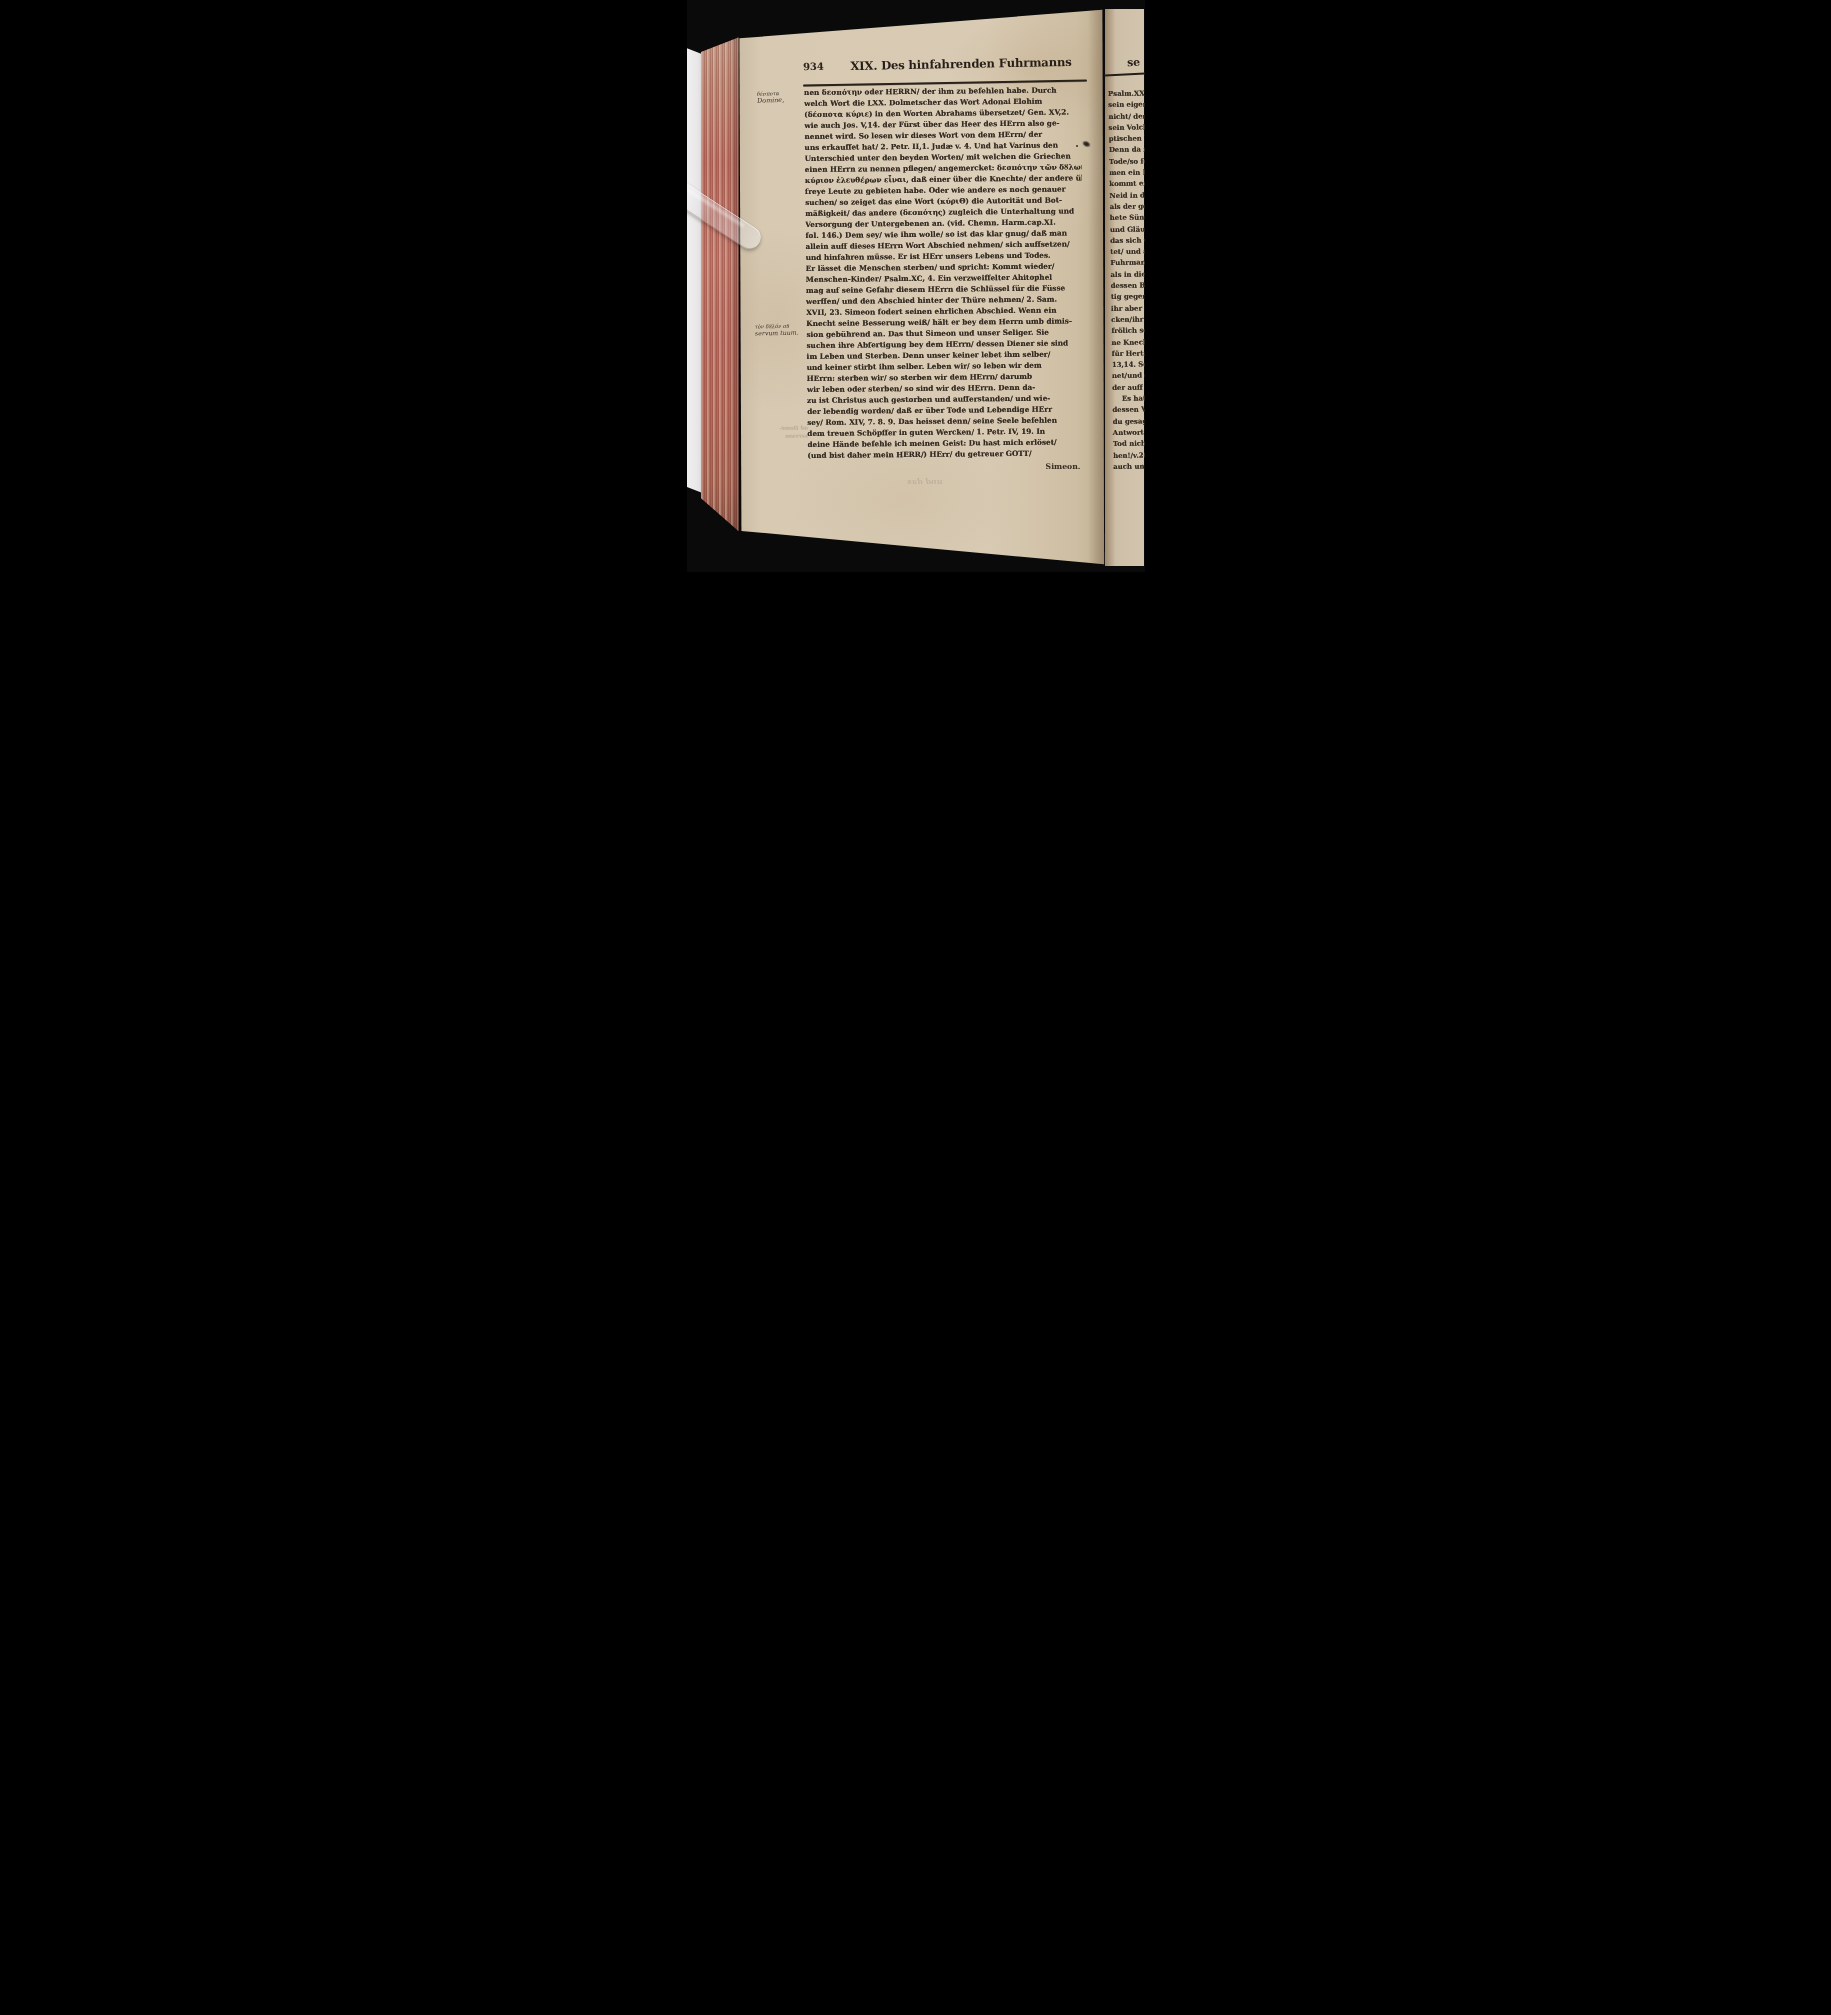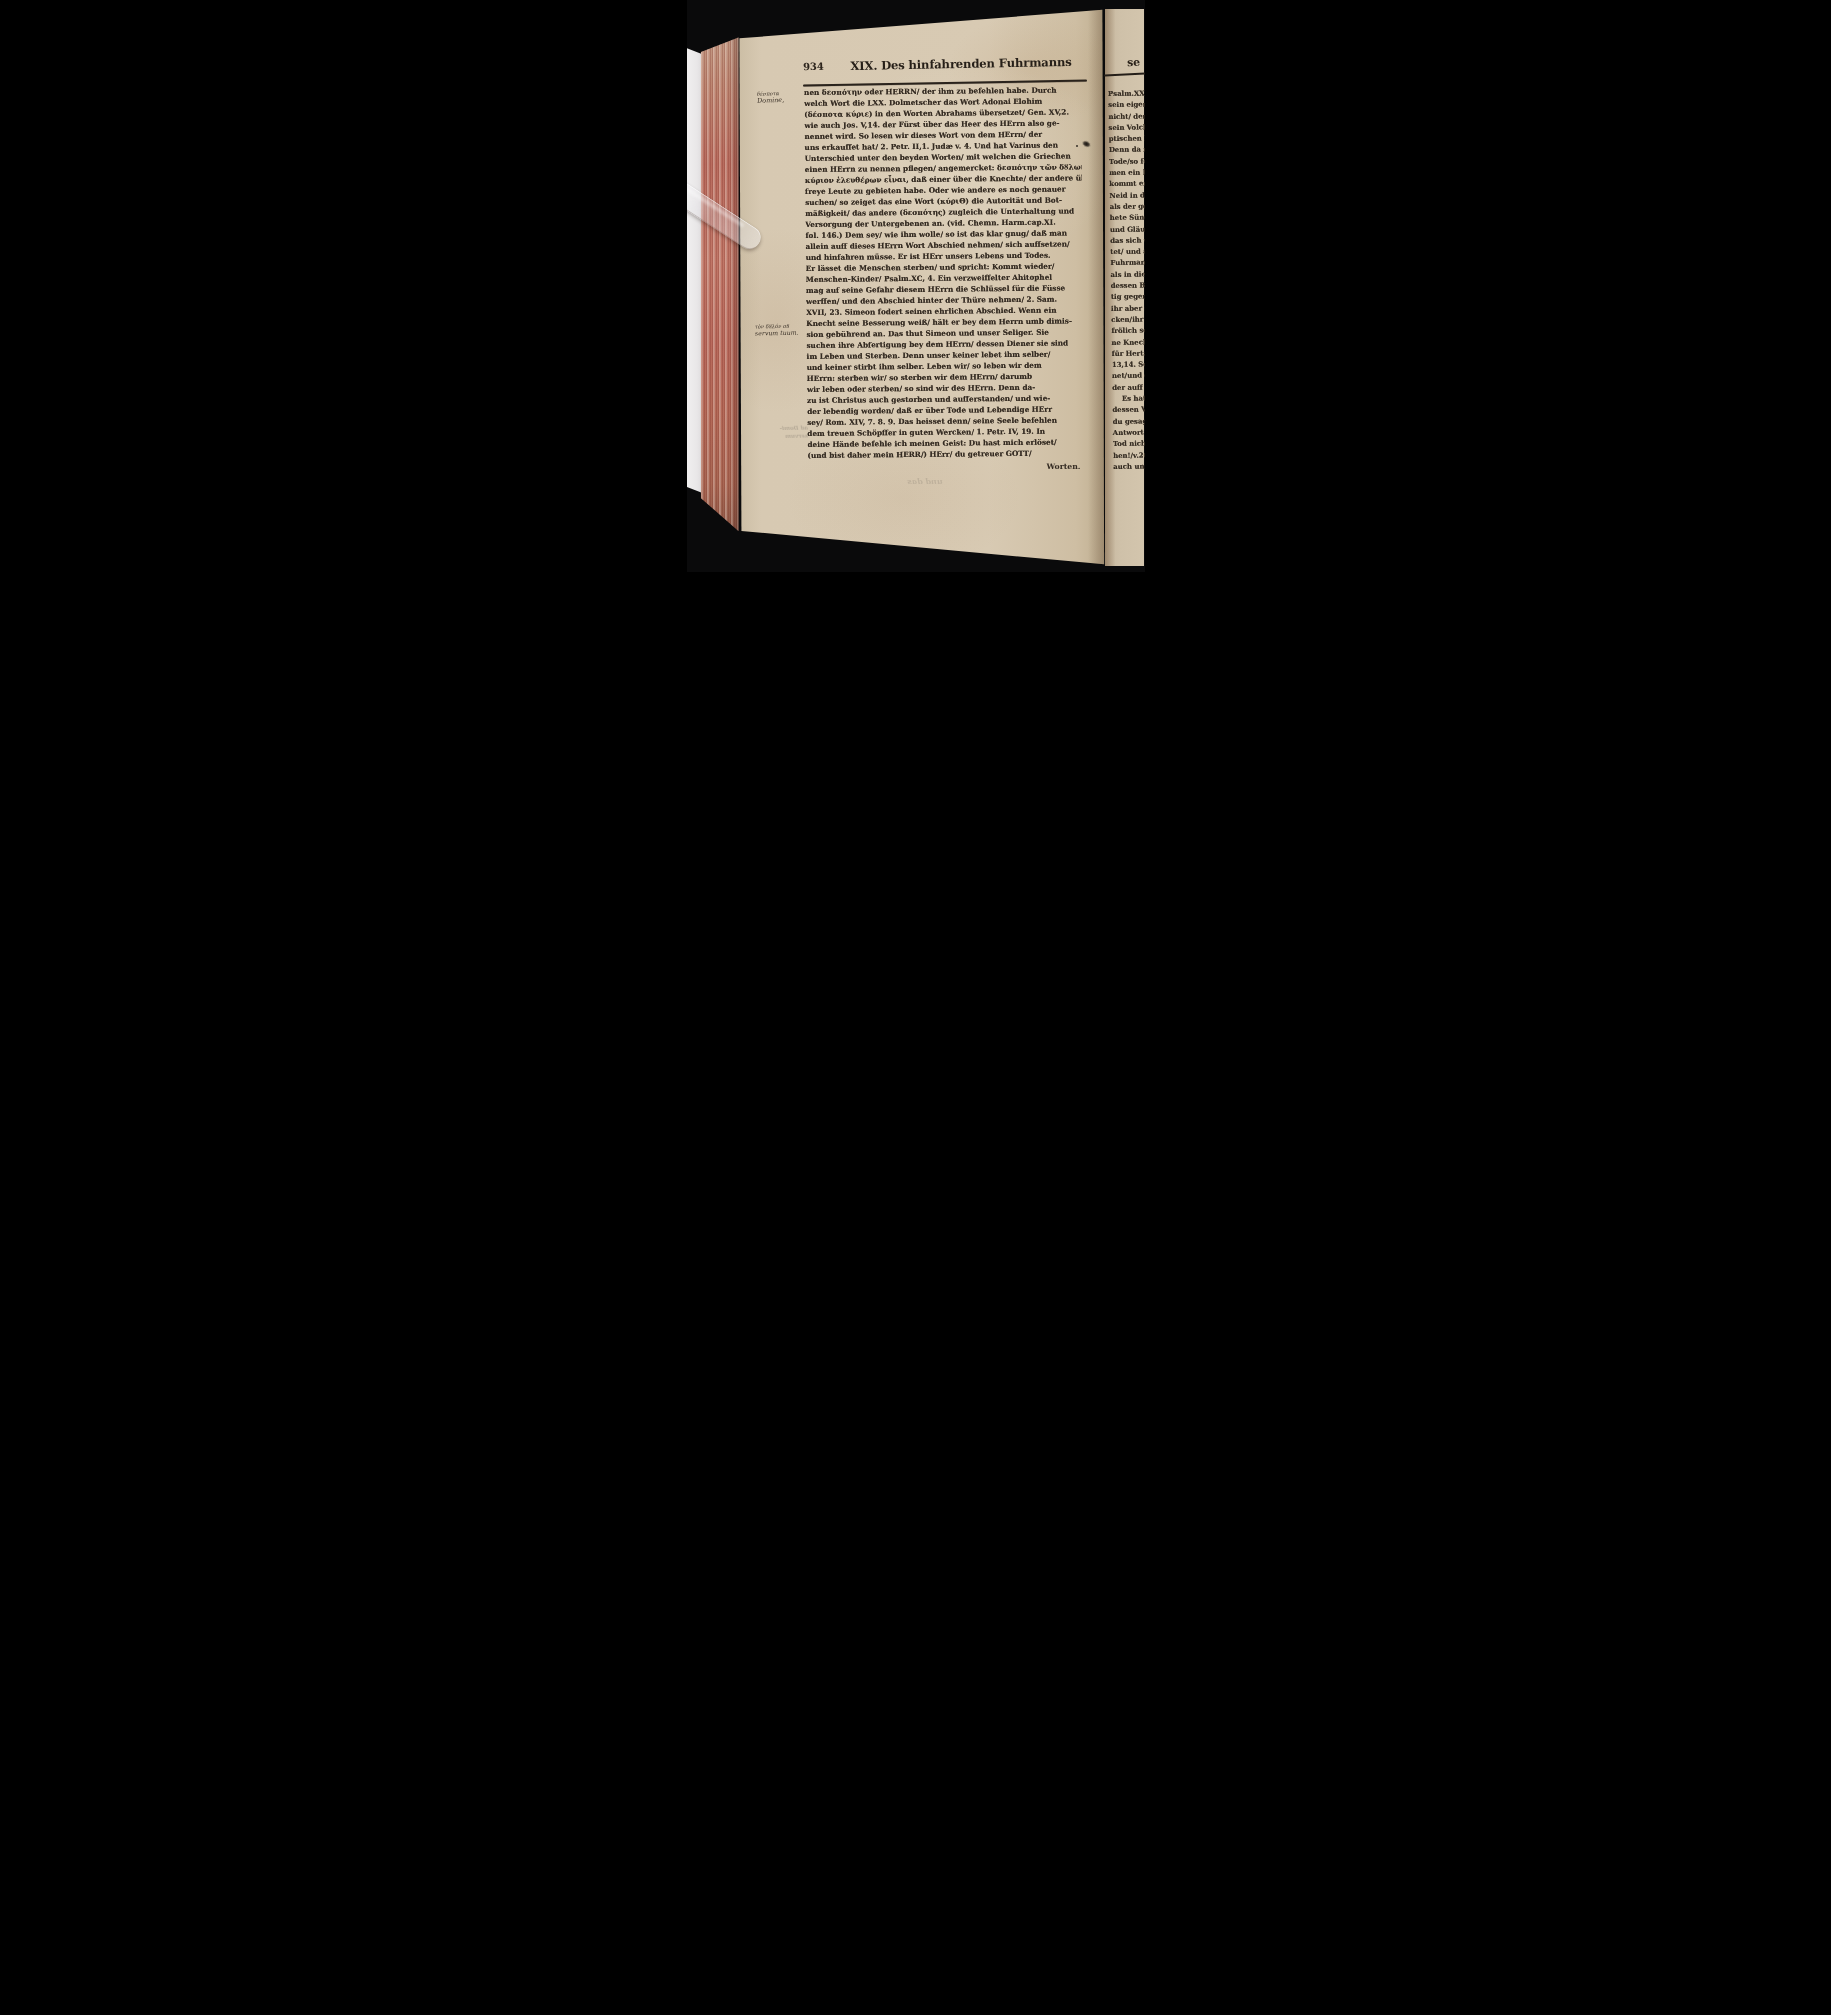--- a/index.html
+++ b/index.html
@@ -164,21 +164,21 @@
         <div class="body-line" style="position: static;">HErrn: sterben wir/ so sterben wir dem HErrn/ darumb</div>
         <div class="body-line" style="position: static;">wir leben oder sterben/ so sind wir des HErrn.  Denn da-</div>
         <div class="body-line" style="position: static;">zu ist Christus auch gestorben und aufferstanden/ und wie-</div>
         <div class="body-line" style="position: static;">der lebendig worden/ daß er über Tode und Lebendige HErr</div>
         <div class="body-line" style="position: static;">sey/ Rom. XIV, 7. 8. 9.  Das heisset denn/ seine Seele befehlen</div>
         <div class="body-line" style="position: static;">dem treuen Schöpffer in guten Wercken/ 1. Petr. IV, 19.  In</div>
         <div class="body-line" style="position: static;">deine Hände befehle ich meinen Geist: Du hast mich erlöset/</div>
         <div class="body-line" style="position: static;">(und bist daher mein HERR/) HErr/ du getreuer GOTT/</div>
       </div>
 
-    <div class="catchword">Worten.</div>
+    <div class="catchword">Simeon.</div>
 
     <div class="ghost ghost-note">
       <span style="position:static;display:block">ad Domi-</span>
       <span style="position:static;display:block">servum</span>
     </div>
     <div class="ghost ghost-bottom">und das</div>
 
     <div class="ink-blot"></div>
     <div class="ink-speck"></div>
 

